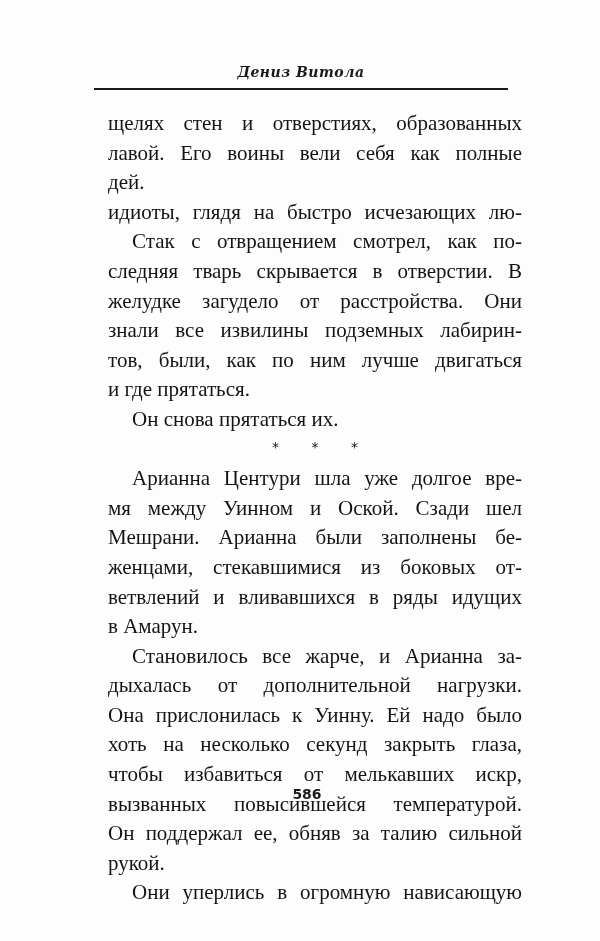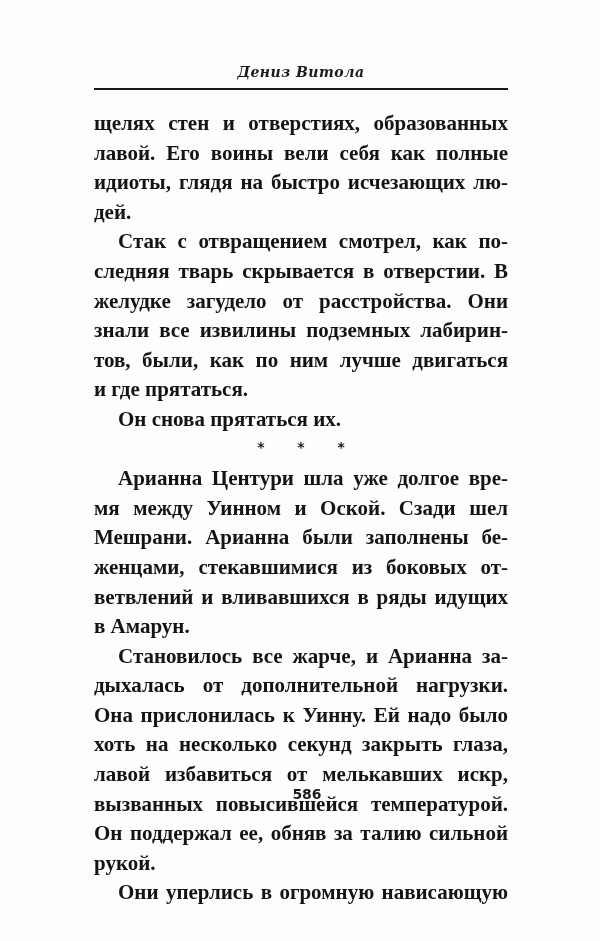--- a/index.html
+++ b/index.html
@@ -36,25 +36,25 @@
     .head-rule {
       position: absolute;
       left: 94px;
       top: 88px;
       width: 414px;
       height: 0;
       border-top: 2px solid #1a1a1a;
     }
     .body-text {
       position: absolute;
-      left: 94px;
+      left: 108px;
       top: 109px;
       width: 414px;
       font-family: "Liberation Serif", serif;
-      font-weight: bold;
+      font-weight: normal;
       font-size: 21px;
       line-height: 29.6px;
       color: #141414;
     }
     .line {
       display: block;
       white-space: nowrap;
       text-align: justify;
       text-align-last: justify;
       height: 29.6px;
@@ -93,22 +93,22 @@
 <div class="page">
 
   <div class="running-head">Дениз Витола</div>
   <div class="head-rule"></div>
 
   <div class="body-text">
 
     <div>
       <span class="line">щелях стен и отверстиях, образованных</span>
       <span class="line">лавой. Его воины вели себя как полные</span>
+      <span class="line last">дей.</span>
       <span class="line">идиоты, глядя на быстро исчезающих лю-</span>
-      <span class="line last">дей.</span>
     </div>
 
     <div>
       <span class="line indent">Стак с отвращением смотрел, как по-</span>
       <span class="line">следняя тварь скрывается в отверстии. В</span>
       <span class="line">желудке загудело от расстройства. Они</span>
       <span class="line">знали все извилины подземных лабирин-</span>
       <span class="line">тов, были, как по ним лучше двигаться</span>
       <span class="line last">и где прятаться.</span>
     </div>
@@ -126,21 +126,21 @@
       <span class="line">женцами, стекавшимися из боковых от-</span>
       <span class="line">ветвлений и вливавшихся в ряды идущих</span>
       <span class="line last">в Амарун.</span>
     </div>
 
     <div>
       <span class="line indent">Становилось все жарче, и Арианна за-</span>
       <span class="line">дыхалась от дополнительной нагрузки.</span>
       <span class="line">Она прислонилась к Уинну. Ей надо было</span>
       <span class="line">хоть на несколько секунд закрыть глаза,</span>
-      <span class="line">лавой избавиться от мелькавших искр,</span>
+      <span class="line">чтобы избавиться от мелькавших искр,</span>
       <span class="line">вызванных повысившейся температурой.</span>
       <span class="line">Он поддержал ее, обняв за талию сильной</span>
       <span class="line last">рукой.</span>
     </div>
 
     <div>
       <span class="line indent">Они уперлись в огромную нависающую</span>
     </div>
 
   </div>

